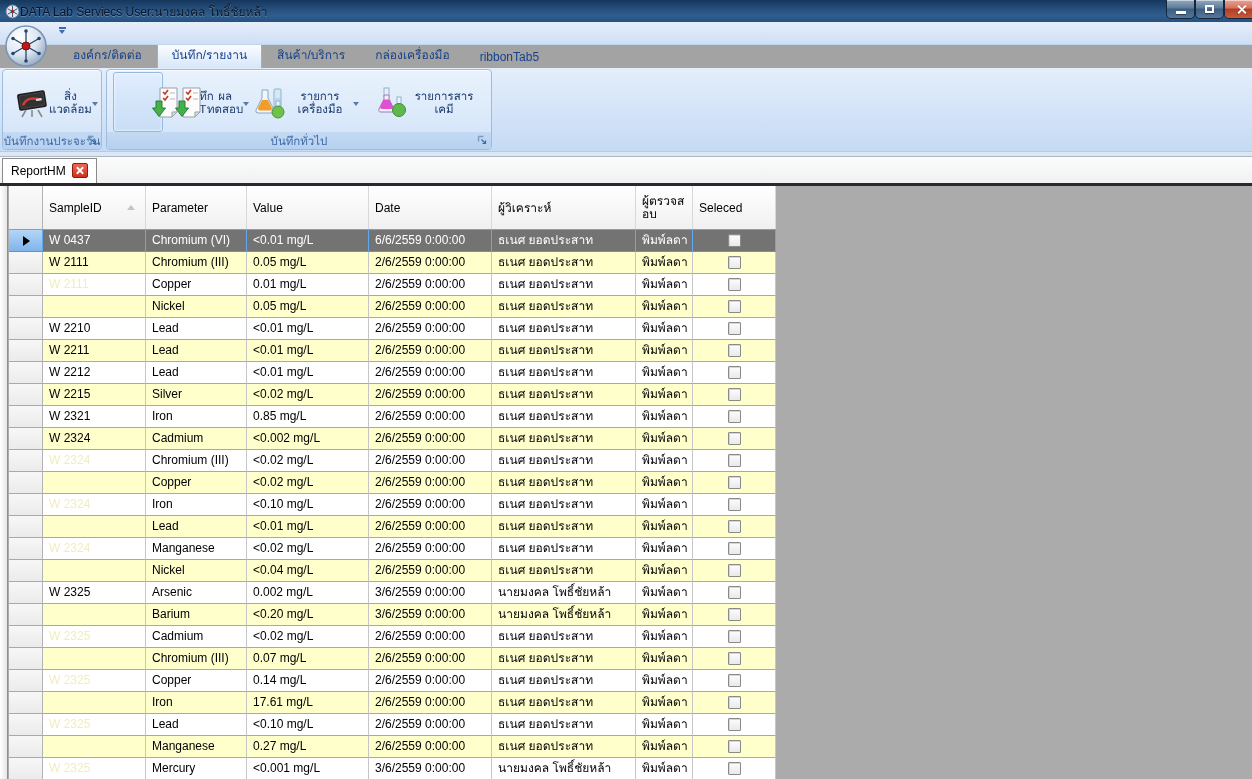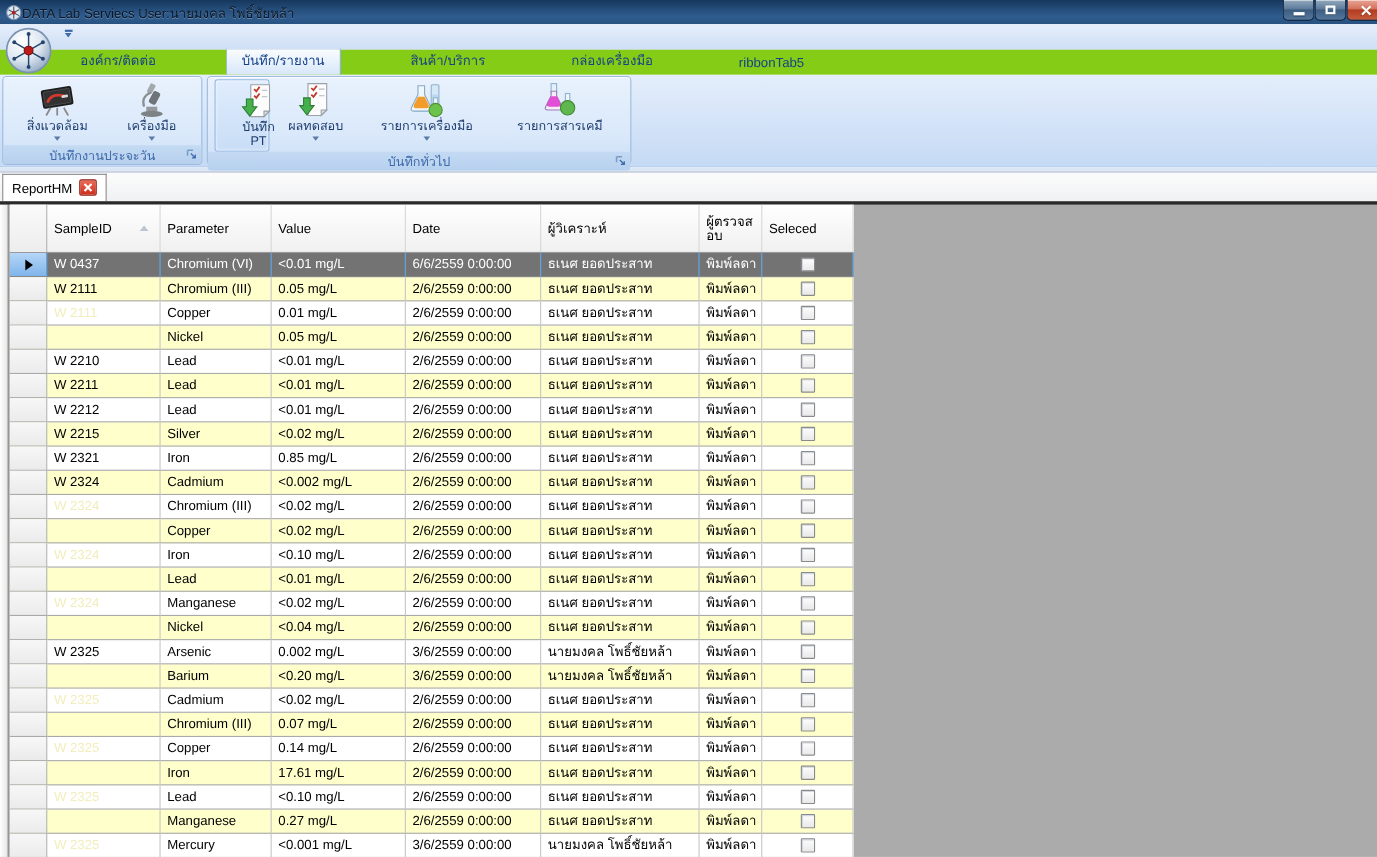--- a/index.html
+++ b/index.html
@@ -43,21 +43,21 @@
   }
   .orb {
     position: absolute; left: 4px; top: 2px; width: 44px; height: 44px; z-index: 20; cursor: pointer;
   }
   .qat-arrow { position: absolute; left: 56px; top: 5px; width: 12px; display: flex; flex-direction: column; align-items: center; gap: 1px; cursor: pointer; }
   .qat-arrow .bar { width: 7px; height: 1.5px; background: #3e6aaa; }
   .tri-down { width: 0; height: 0; border-left: 3.5px solid transparent; border-right: 3.5px solid transparent; border-top: 4px solid #3e6aaa; }
 
   
   .tabstrip {
-    height: 23px; background: #84cc16; display: flex; align-items: flex-end; padding-left: 58px; gap: 48px;
+    height: 23px; background: #a3a3a3; display: flex; align-items: flex-end; padding-left: 58px;
   }
   .rtab {
     padding: 3px 15px 4px 15px; color: #15428b; cursor: pointer; white-space: nowrap; font-size: 12px;
   }
   .rtab.active {
     background: linear-gradient(to bottom, #fdfefe, #e6f0fc 60%, #d7e6f9);
     border: 1px solid #8db2e3; border-bottom: none; border-radius: 3px 3px 0 0; padding: 2px 14px 4px 14px;
   }
 
   
@@ -65,21 +65,21 @@
     height: 84px; background: linear-gradient(to bottom, #e4eefb, #d3e3f8 55%, #c5daf4);
     display: flex; gap: 4px; padding: 1px 2px; border-bottom: 1px solid #b4cbe8;
   }
   .rgroup {
     border: 1px solid #9ebbdd; border-radius: 4px; display: flex; flex-direction: column;
     background: linear-gradient(to bottom, #e9f2fd, #d9e8fa 68%, #cfe1f7);
     box-shadow: inset 0 1px 0 rgba(255,255,255,0.7);
   }
   .rgroup-content { flex: 1; display: flex; align-items: stretch; padding: 2px 6px 0 6px; gap: 4px; }
   .rbtn {
-    display: flex; flex-direction: column; align-items: center; justify-content: flex-start;
+    display: flex; flex-direction: row; align-items: center; justify-content: flex-start;
     padding: 2px 6px 1px 6px; border-radius: 3px; cursor: pointer;
   }
   .rbtn.hl { background: linear-gradient(to bottom, #e0edfd, #c8ddf6); border: 1px solid #96b9e2; box-shadow: inset 0 0 3px #fff; padding-left: 36px; }
   .ricon { width: 34px; height: 34px; display: block; }
   .rlabel { color: #1c3c6e; font-size: 11.5px; line-height: 13px; text-align: center; margin-top: 1px; white-space: pre-line; }
   .rbtn .tri-down { border-top-color: #5a7aa6; margin-top: 2px; }
   .rgroup-label {
     height: 17px; background: linear-gradient(to bottom, #c4daf3, #b6d0ee);
     border-radius: 0 0 3px 3px; color: #3e6aaa; font-size: 11.5px;
     display: flex; align-items: center; justify-content: center; position: relative;
@@ -241,33 +241,20 @@
                 <rect x="5" y="8" width="24" height="13" rx="1" fill="#323232" stroke="#575757" stroke-width="0.6"></rect>
                 <path d="M8 17 C12 11, 18 12, 23 14" stroke="#d23a2e" stroke-width="2.6" fill="none" stroke-linecap="round"></path>
                 <rect x="21" y="13.4" width="6" height="2.4" rx="1" fill="#d8d8d8"></rect>
               </g>
               <path d="M11 24 L7 31 M23 24 L27 31 M17 24 L17 31" stroke="#8a8a8a" stroke-width="1.6"></path>
             </svg>
           </span>
           <span class="rlabel">สิ่งแวดล้อม</span>
           <span class="tri-down"></span>
         </div>
-        <div class="rbtn" style="width:78px">
-          <span class="ricon">
-            <svg width="34" height="34" viewBox="0 0 34 34">
-              <rect x="14" y="2" width="5" height="9" rx="1" fill="#a3a8ad" transform="rotate(28 16.5 6.5)"></rect>
-              <rect x="16" y="9" width="7" height="12" rx="2" fill="#6e7479" transform="rotate(28 19.5 15)"></rect>
-              <path d="M10 23 q-3 -9 6 -13" stroke="#8a8f94" stroke-width="2" fill="none"></path>
-              <rect x="12" y="23" width="10" height="4" fill="#95999e"></rect>
-              <ellipse cx="17" cy="29.5" rx="10" ry="2.8" fill="#7d8287"></ellipse>
-            </svg>
-          </span>
-          <span class="rlabel">เครื่องมือ</span>
-          <span class="tri-down"></span>
-        </div>
       </div>
       <div class="rgroup-label">
         <span>บันทึกงานประจะวัน</span>
         <span class="launcher">
           <svg width="11" height="11" viewBox="0 0 11 11">
             <path d="M1.5 1.5 h5 M1.5 1.5 v5" stroke="#7a9cc4" stroke-width="1.4" fill="none"></path>
             <path d="M4.5 4.5 L8.5 8.5 M8.5 5.5 v3 h-3" stroke="#3e6aaa" stroke-width="1.2" fill="none"></path>
           </svg>
         </span>
       </div>

